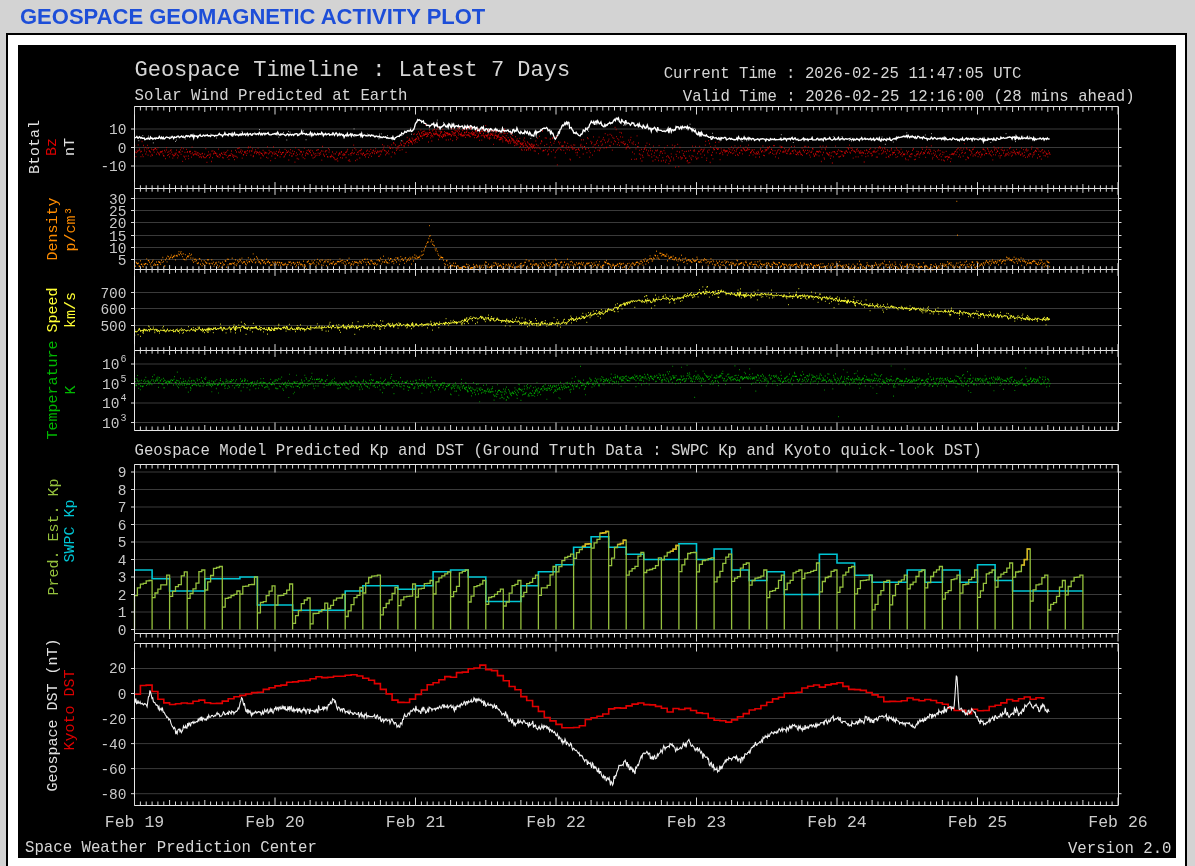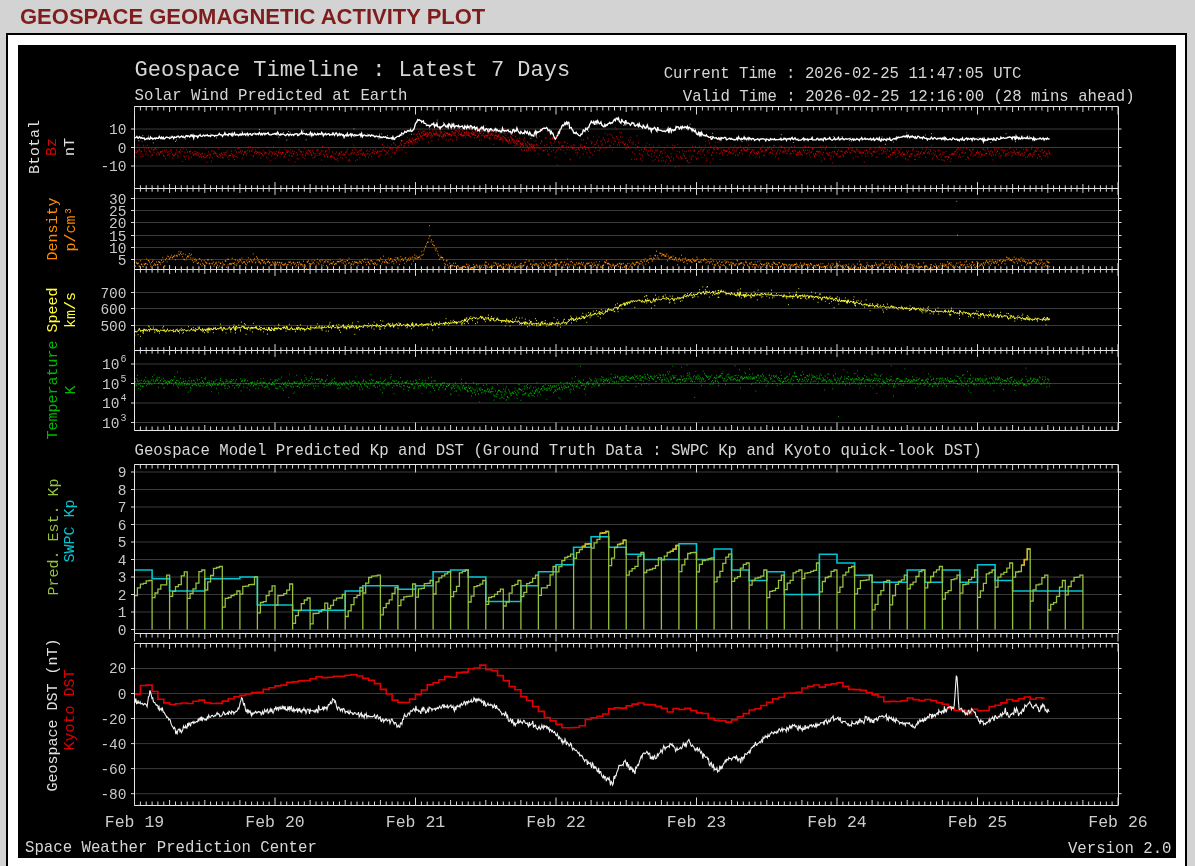--- a/index.html
+++ b/index.html
@@ -1,14 +1,14 @@
 <!DOCTYPE html>
 <html><head><meta charset="utf-8"><style>
 html,body{margin:0;padding:0;background:#d3d3d3;width:1195px;height:866px;overflow:hidden}
-#hdr{position:absolute;left:20px;top:3.5px;font-family:"Liberation Sans",sans-serif;font-weight:bold;font-size:22px;color:#7f1d1d;letter-spacing:0px}
+#hdr{position:absolute;left:20px;top:3.5px;font-family:"Liberation Sans",sans-serif;font-weight:bold;font-size:22px;color:#1d4ed8;letter-spacing:0px}
 #panel{position:absolute;left:6px;top:33px;width:1181px;height:840px;background:#fff;border:2px solid #000;box-sizing:border-box}
 #plot{position:absolute;left:0;top:0}
 </style></head>
 <body>
 <div id="hdr">GEOSPACE GEOMAGNETIC ACTIVITY PLOT</div>
 <div id="panel"></div>
 <div id="plot">
 <svg width="1195" height="866" font-family="Liberation Mono, monospace">
 <rect x="18" y="45" width="1158" height="813" fill="#000"></rect>
 <path stroke="#3a3a3a" stroke-width="1" fill="none" d="M134.5 129.0H1118.0 M134.5 147.5H1118.0 M134.5 166.0H1118.0 M134.5 198.5H1118.0 M134.5 210.5H1118.0 M134.5 222.5H1118.0 M134.5 235.5H1118.0 M134.5 247.5H1118.0 M134.5 259.5H1118.0 M134.5 292.5H1118.0 M134.5 308.5H1118.0 M134.5 325.5H1118.0 M134.5 364.0H1118.0 M134.5 383.5H1118.0 M134.5 403.0H1118.0 M134.5 422.5H1118.0 M134.5 629.5H1118.0 M134.5 612.0H1118.0 M134.5 594.5H1118.0 M134.5 577.0H1118.0 M134.5 559.5H1118.0 M134.5 542.0H1118.0 M134.5 524.5H1118.0 M134.5 507.0H1118.0 M134.5 489.5H1118.0 M134.5 472.0H1118.0 M134.5 668.5H1118.0 M134.5 693.5H1118.0 M134.5 718.5H1118.0 M134.5 743.6H1118.0 M134.5 768.6H1118.0 M134.5 793.7H1118.0"></path>

